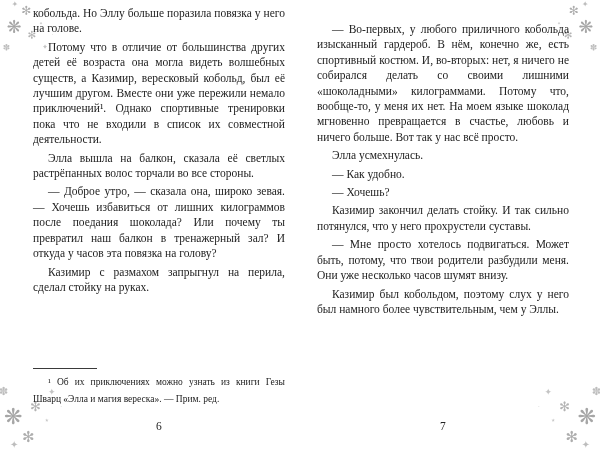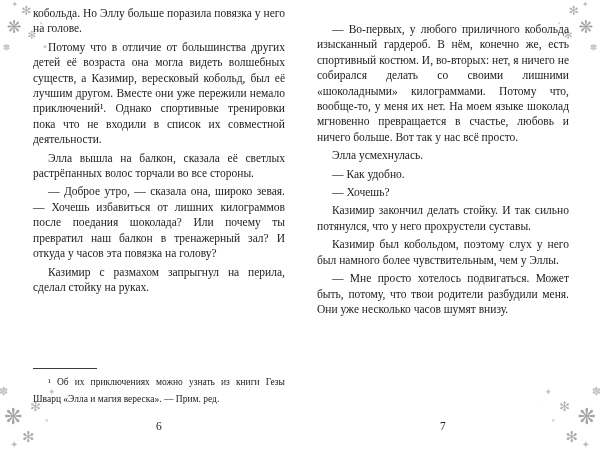--- a/index.html
+++ b/index.html
@@ -144,19 +144,19 @@
     <div class="page-number">6</div>
   </div>
 
   <div class="page right">
     <div class="page-text">
       <p>— Во-первых, у любого приличного кобольда изысканный гардероб. В нём, конечно же, есть спортивный костюм. И, во-вторых: нет, я ничего не собирался делать со своими лишними «шоколадными» килограммами. Потому что, вообще-то, у меня их нет. На моем языке шоколад мгновенно превращается в счастье, любовь и ничего больше. Вот так у нас всё просто.</p>
       <p>Элла усмехнулась.</p>
       <p>— Как удобно.</p>
       <p>— Хочешь?</p>
       <p>Казимир закончил делать стойку. И так сильно потянулся, что у него прохрустели суставы.</p>
+      <p>— Мне просто хотелось подвигаться. Может быть, потому, что твои родители разбудили меня. Они уже несколько часов шумят внизу.</p>
       <p>Казимир был кобольдом, поэтому слух у него был намного более чувствительным, чем у Эллы.</p>
-      <p>— Мне просто хотелось подвигаться. Может быть, потому, что твои родители разбудили меня. Они уже несколько часов шумят внизу.</p>
     </div>
     <div class="page-number">7</div>
   </div>
 
 </div>
 
 </body></html>

